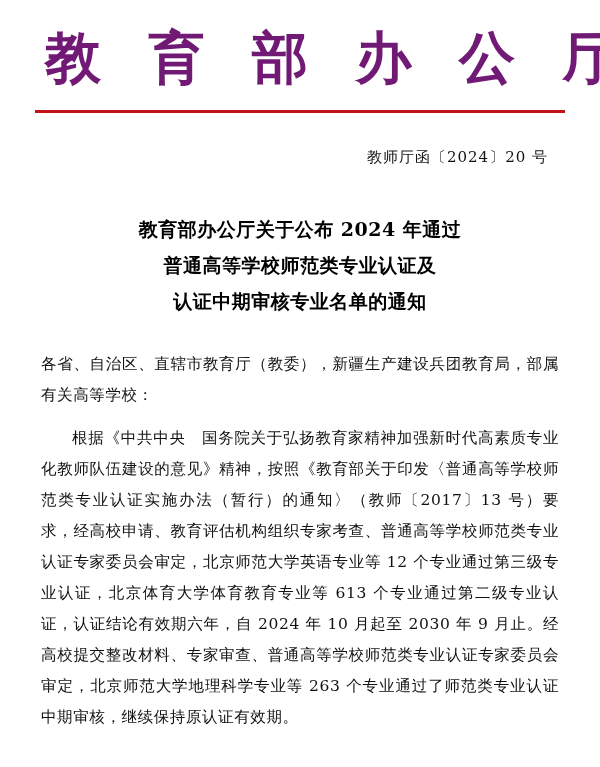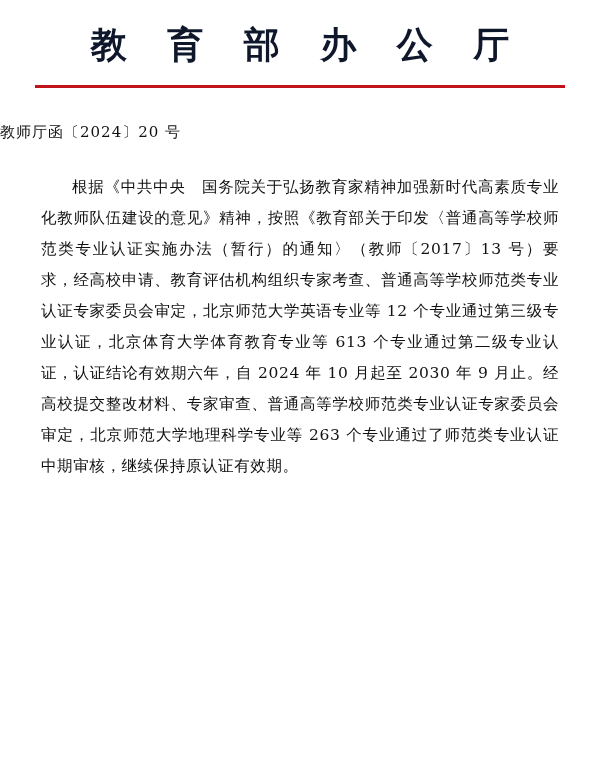--- a/index.html
+++ b/index.html
@@ -21,40 +21,42 @@
     background: #ffffff;
     box-sizing: border-box;
   }
 
   
   .masthead {
     padding: 22px 0 0 0;
     text-align: center;
   }
   .masthead-title {
-    color: #0f172a;
+    color: #701a75;
     font-family: "DejaVu Serif", "Liberation Serif", serif;
     font-weight: bold;
-    font-size: 36px;
+    font-size: 56px;
     letter-spacing: 14px;
     line-height: 1.25;
     text-indent: 14px;
     white-space: nowrap;
+    padding-left: 31px;
   }
   .masthead-rule {
     width: 530px;
     height: 3px;
     background: #c3131a;
     margin: 18px auto 0 auto;
   }
 
   
   .docnum-row {
     margin-top: 34px;
-    text-align: left;
+    padding-right: 52px;
+    text-align: right;
   }
   .docnum {
     font-size: 15px;
     letter-spacing: 1px;
     color: #111;
     font-family: "DejaVu Serif", "Liberation Serif", serif;
   }
 
   
   .doc-title {
@@ -99,18 +101,24 @@
 
   <div class="masthead">
     <div class="masthead-title">教 育 部 办 公 厅</div>
     <div class="masthead-rule"></div>
   </div>
 
   <div class="docnum-row">
     <span class="docnum">教师厅函〔2024〕20 号</span>
   </div>
 
+  <div class="doc-title">
+    <div class="doc-title-line">教育部办公厅关于公布 2024 年通过</div>
+    <div class="doc-title-line">普通高等学校师范类专业认证及</div>
+    <div class="doc-title-line">认证中期审核专业名单的通知</div>
+  </div>
 
   <div class="body-block">
+    <p class="para">各省、自治区、直辖市教育厅（教委），新疆生产建设兵团教育局，部属有关高等学校：</p>
     <p class="para indent">根据《中共中央　国务院关于弘扬教育家精神加强新时代高素质专业化教师队伍建设的意见》精神，按照《教育部关于印发〈普通高等学校师范类专业认证实施办法（暂行）的通知〉（教师〔2017〕13 号）要求，经高校申请、教育评估机构组织专家考查、普通高等学校师范类专业认证专家委员会审定，北京师范大学英语专业等 12 个专业通过第三级专业认证，北京体育大学体育教育专业等 613 个专业通过第二级专业认证，认证结论有效期六年，自 2024 年 10 月起至 2030 年 9 月止。经高校提交整改材料、专家审查、普通高等学校师范类专业认证专家委员会审定，北京师范大学地理科学专业等 263 个专业通过了师范类专业认证中期审核，继续保持原认证有效期。</p>
   </div>
 
 </div>
 
 </body></html>

